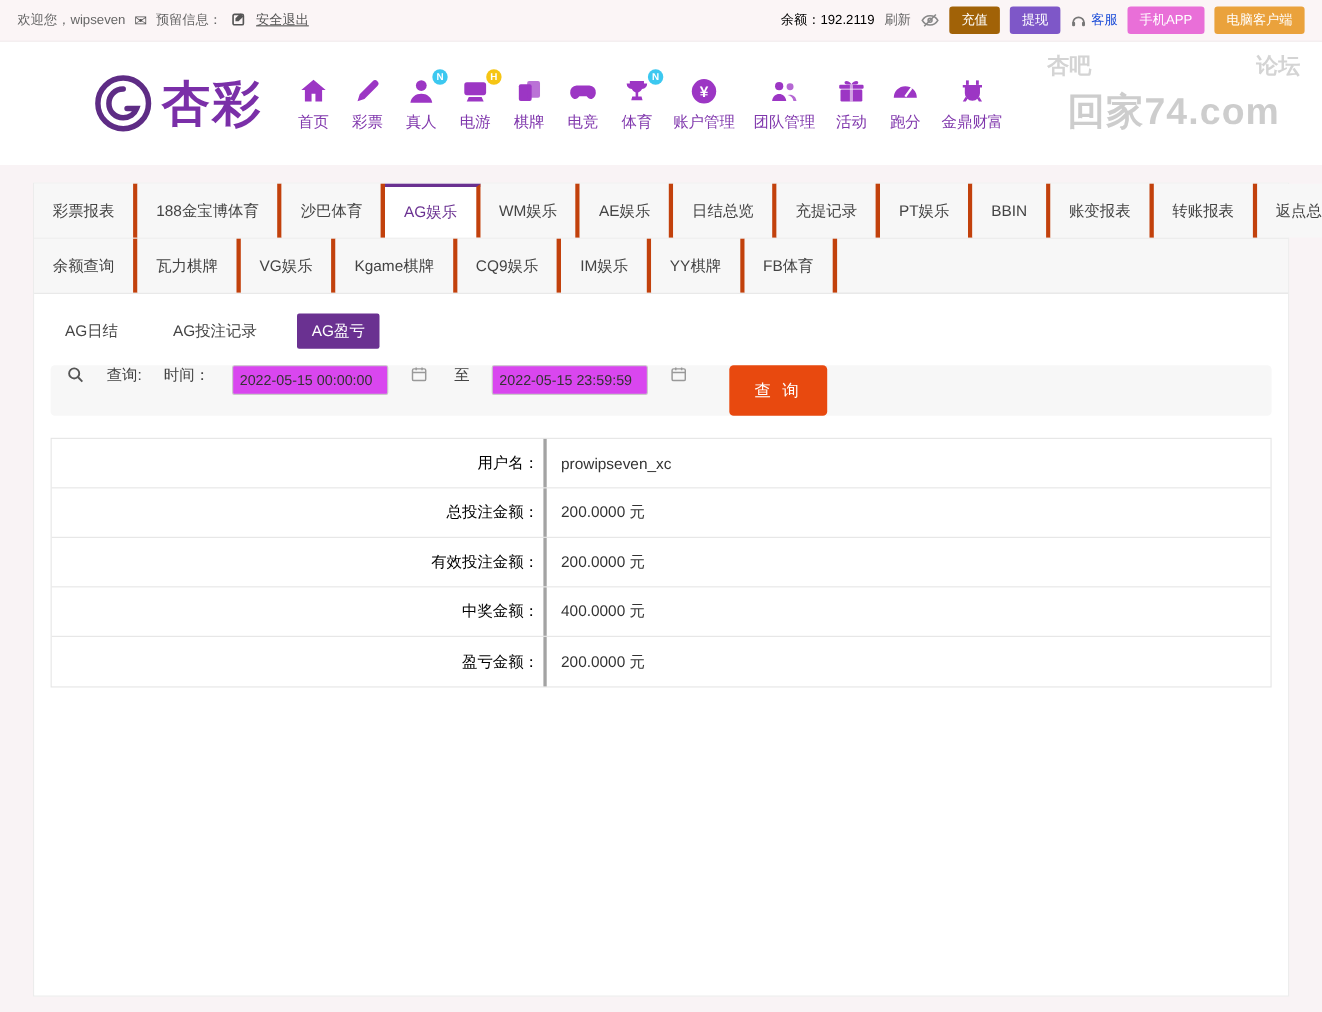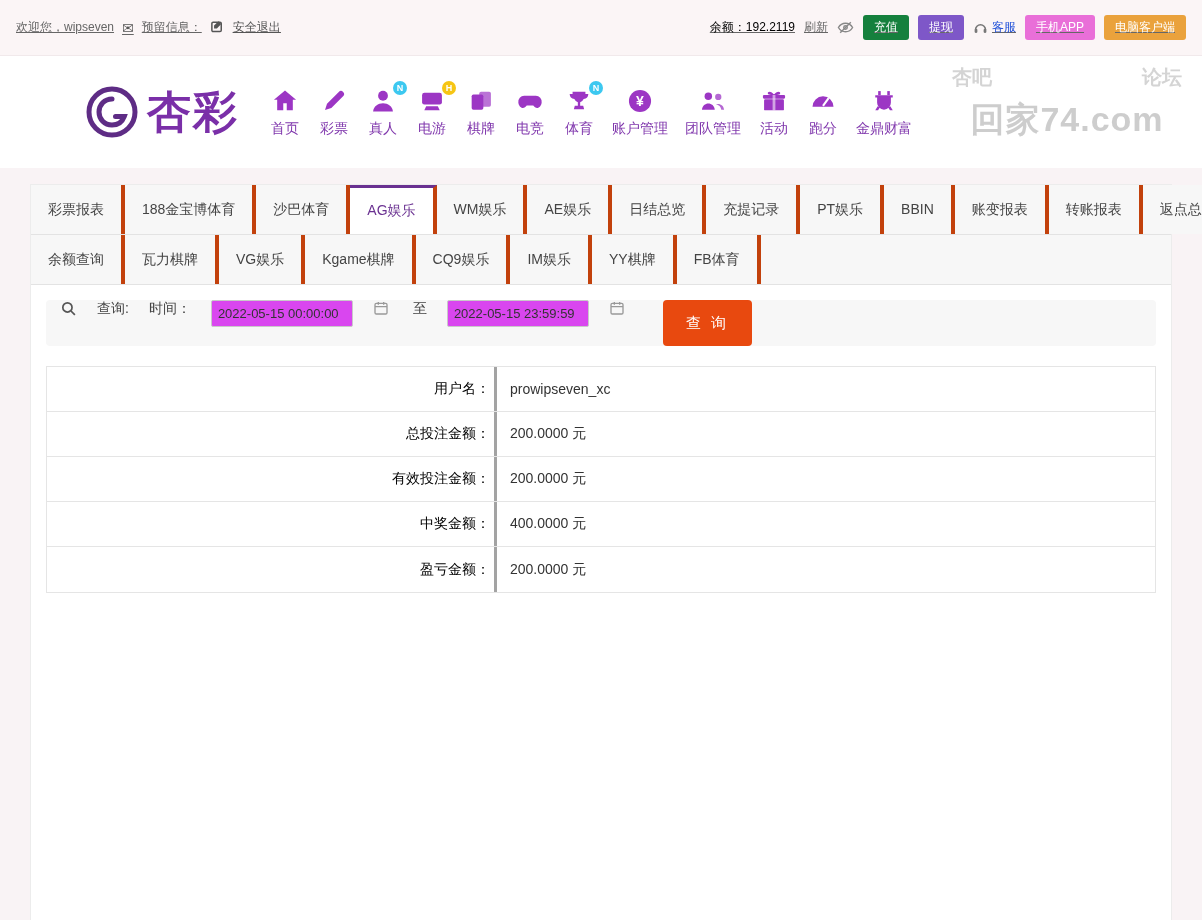--- a/index.html
+++ b/index.html
@@ -3,34 +3,34 @@
 <meta charset="utf-8">
 <style>
   * { margin:0; padding:0; box-sizing:border-box; }
   html,body { width:1202px; min-height:920px; }
   body {
     font-family:"Liberation Sans","DejaVu Sans",sans-serif;
     background:#f9f3f5; color:#333; overflow-x:hidden;
   }
   
   .topbar {
-    height:56px; display:flex; align-items:center;
+    height:38px; display:flex; align-items:center;
     padding:0 16px; font-size:12px; color:#666;
-    background:#fbf5f6; border-bottom:1px solid #f1e9eb;text-decoration:underline;
+    background:#fbf5f6; border-bottom:1px solid #f1e9eb;
   }
   .topbar .left { display:flex; align-items:center; gap:8px; }
   .topbar .right { margin-left:auto; display:flex; align-items:center; gap:9px; }
   .glyph-ico { font-size:14px; color:#555; line-height:1; }
   .logout-link { color:#555; text-decoration:underline; cursor:pointer; }
   .balance { color:#000000; }
   .tb-btn {
     border:none; color:#fff; font-size:12px; padding:4px 11px;
     border-radius:3px; cursor:pointer; font-family:inherit;
   }
-  .tb-btn.recharge { background:#15803d; }
+  .tb-btn.recharge { background:#a16207; }
   .tb-btn.withdraw { background:#7e57c8; }
   .tb-btn.app      { background:#e96fd8; }
   .tb-btn.pc       { background:#eaa23c; }
   .svc { display:flex; align-items:flex-end; gap:4px; color:#1d4ed8; cursor:pointer; }
 
   
   .header {
     height:112px; background:#fff; display:flex; align-items:center;
     padding-left:85px; position:relative;
   }
@@ -296,20 +296,25 @@
     <div class="tab">余额查询</div>
     <div class="tab">瓦力棋牌</div>
     <div class="tab">VG娱乐</div>
     <div class="tab">Kgame棋牌</div>
     <div class="tab">CQ9娱乐</div>
     <div class="tab">IM娱乐</div>
     <div class="tab">YY棋牌</div>
     <div class="tab">FB体育</div>
   </div>
 
+  <div class="subtabs">
+    <div class="subtab">AG日结</div>
+    <div class="subtab">AG投注记录</div>
+    <div class="subtab active">AG盈亏</div>
+  </div>
 
   <div class="searchbar">
     <span style="display:inline-flex;">
       <svg width="17" height="17" viewBox="0 0 24 24" fill="none" stroke="#555" stroke-width="2.4">
           <circle cx="10.5" cy="10.5" r="6.5"></circle>
           <path d="M15.5 15.5 21 21"></path>
         </svg>
     </span>
     <span>查询:</span>
     <span>时间：</span>

